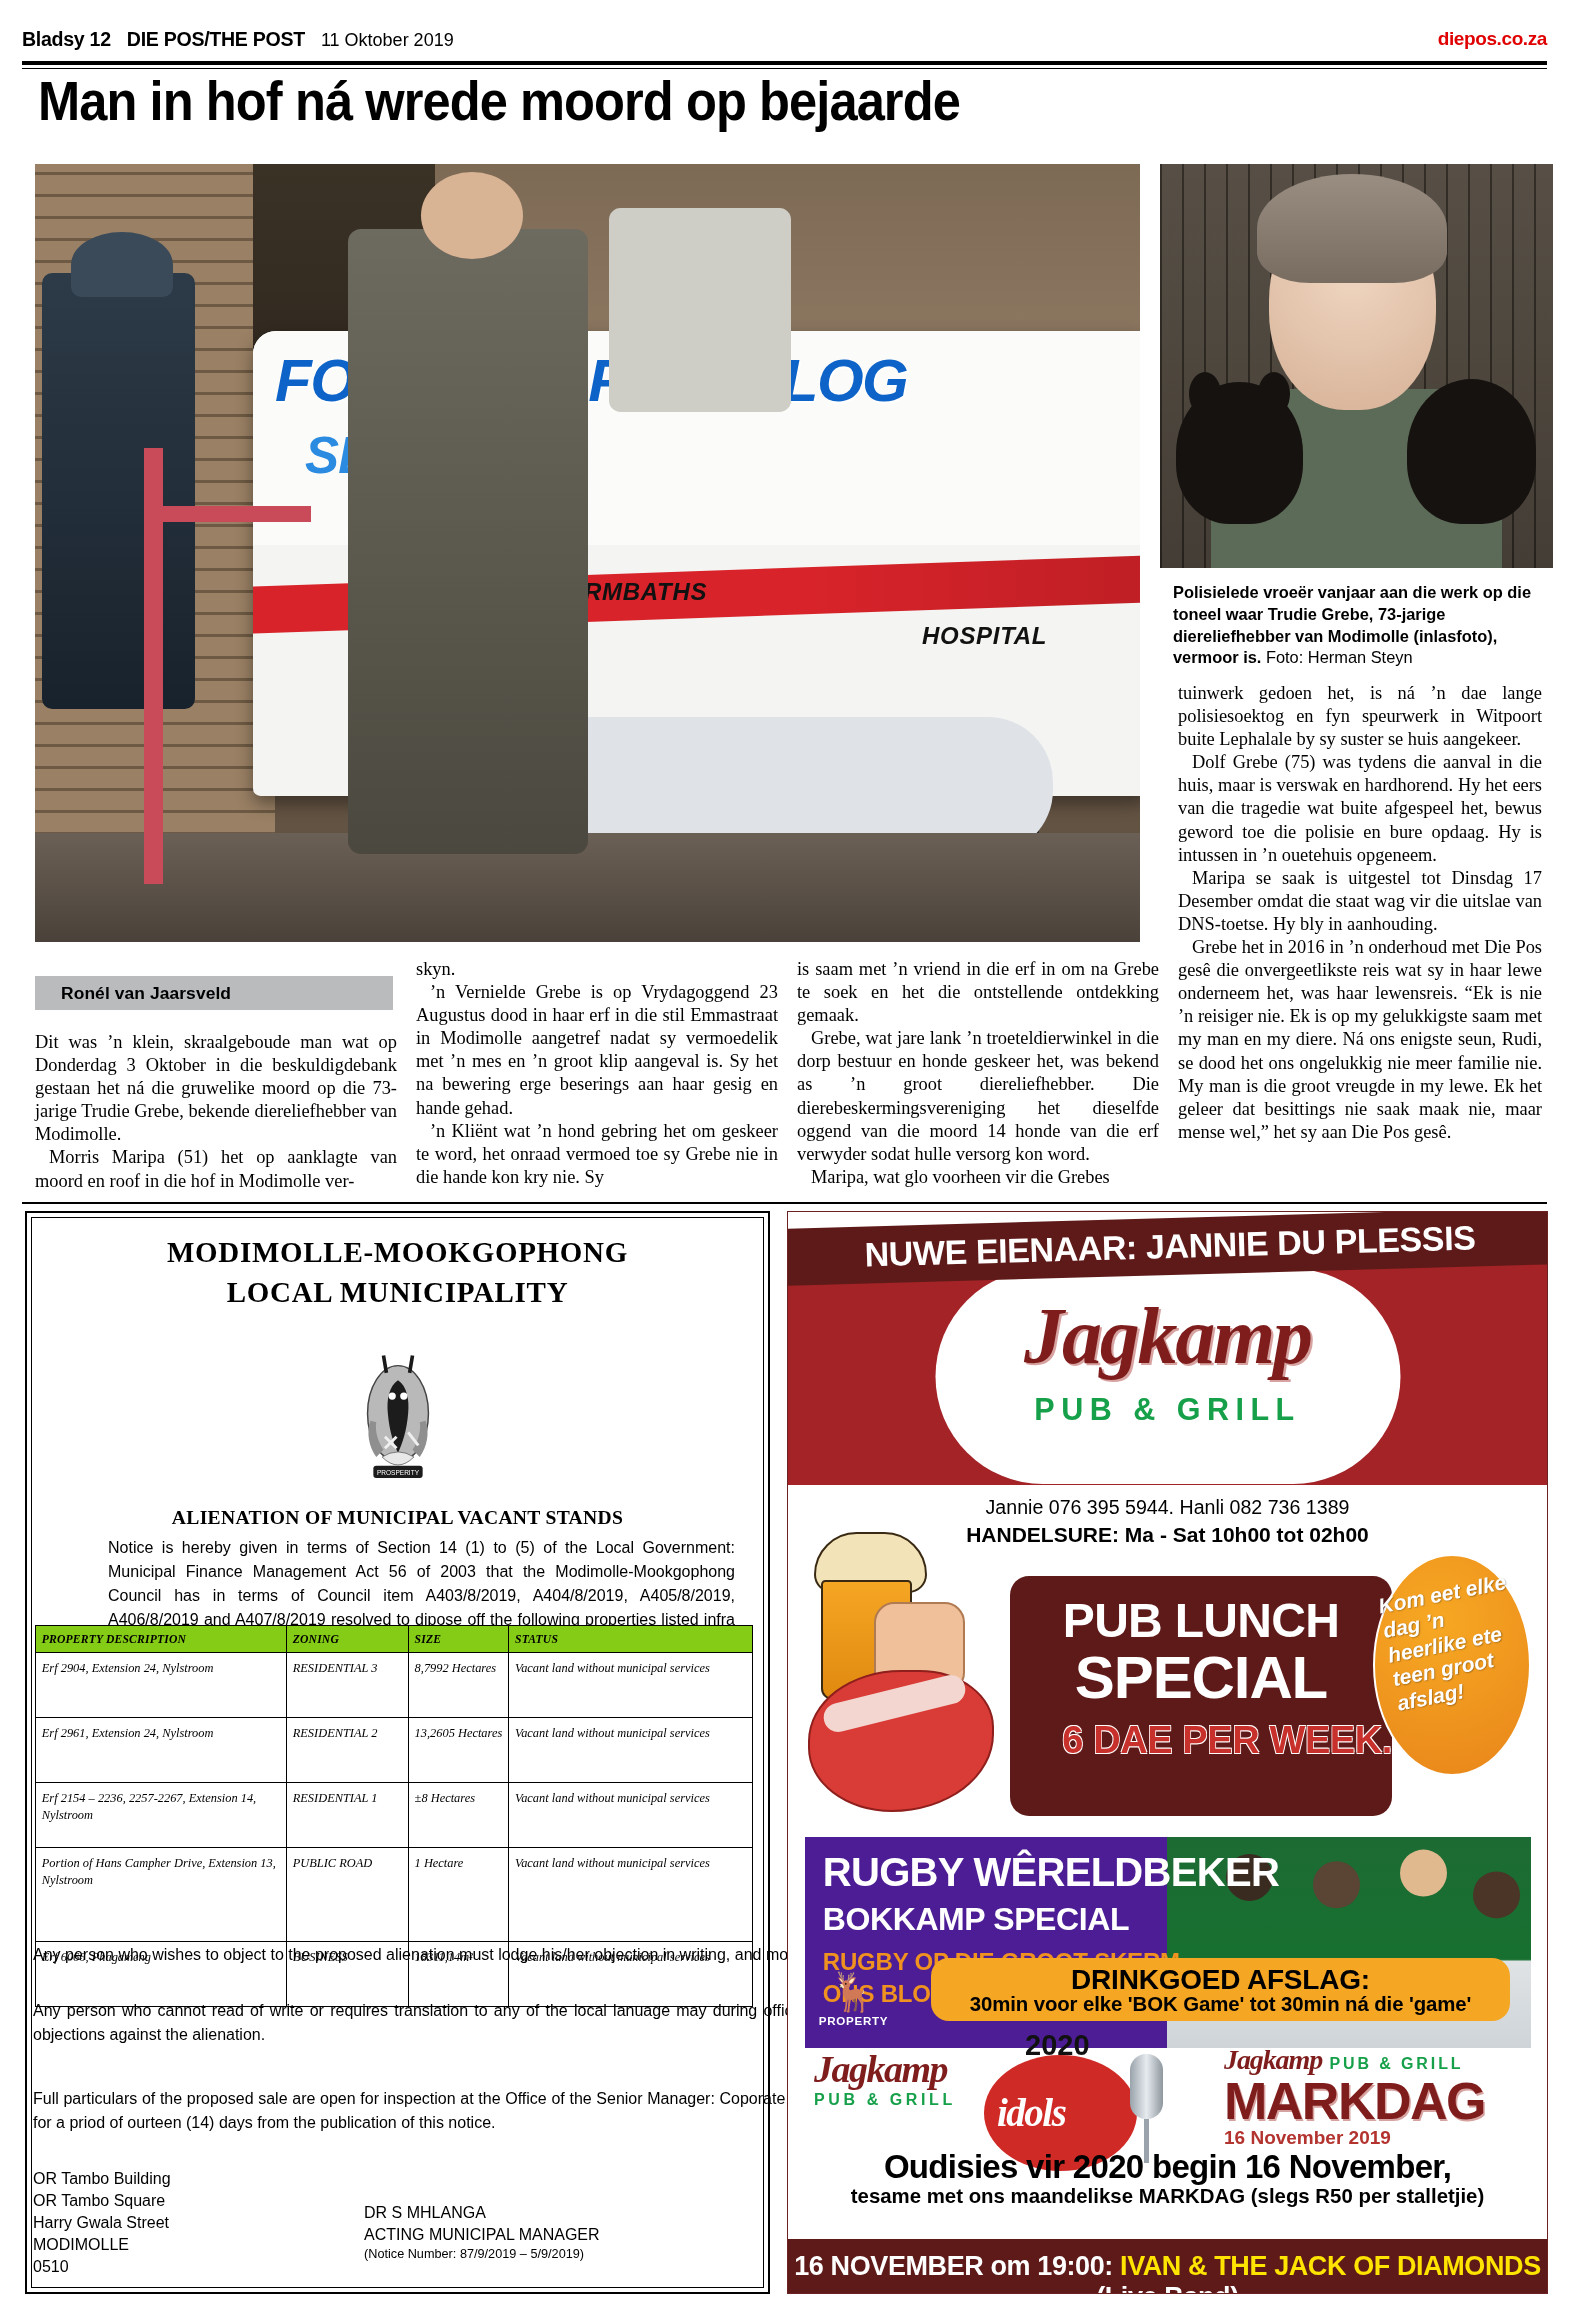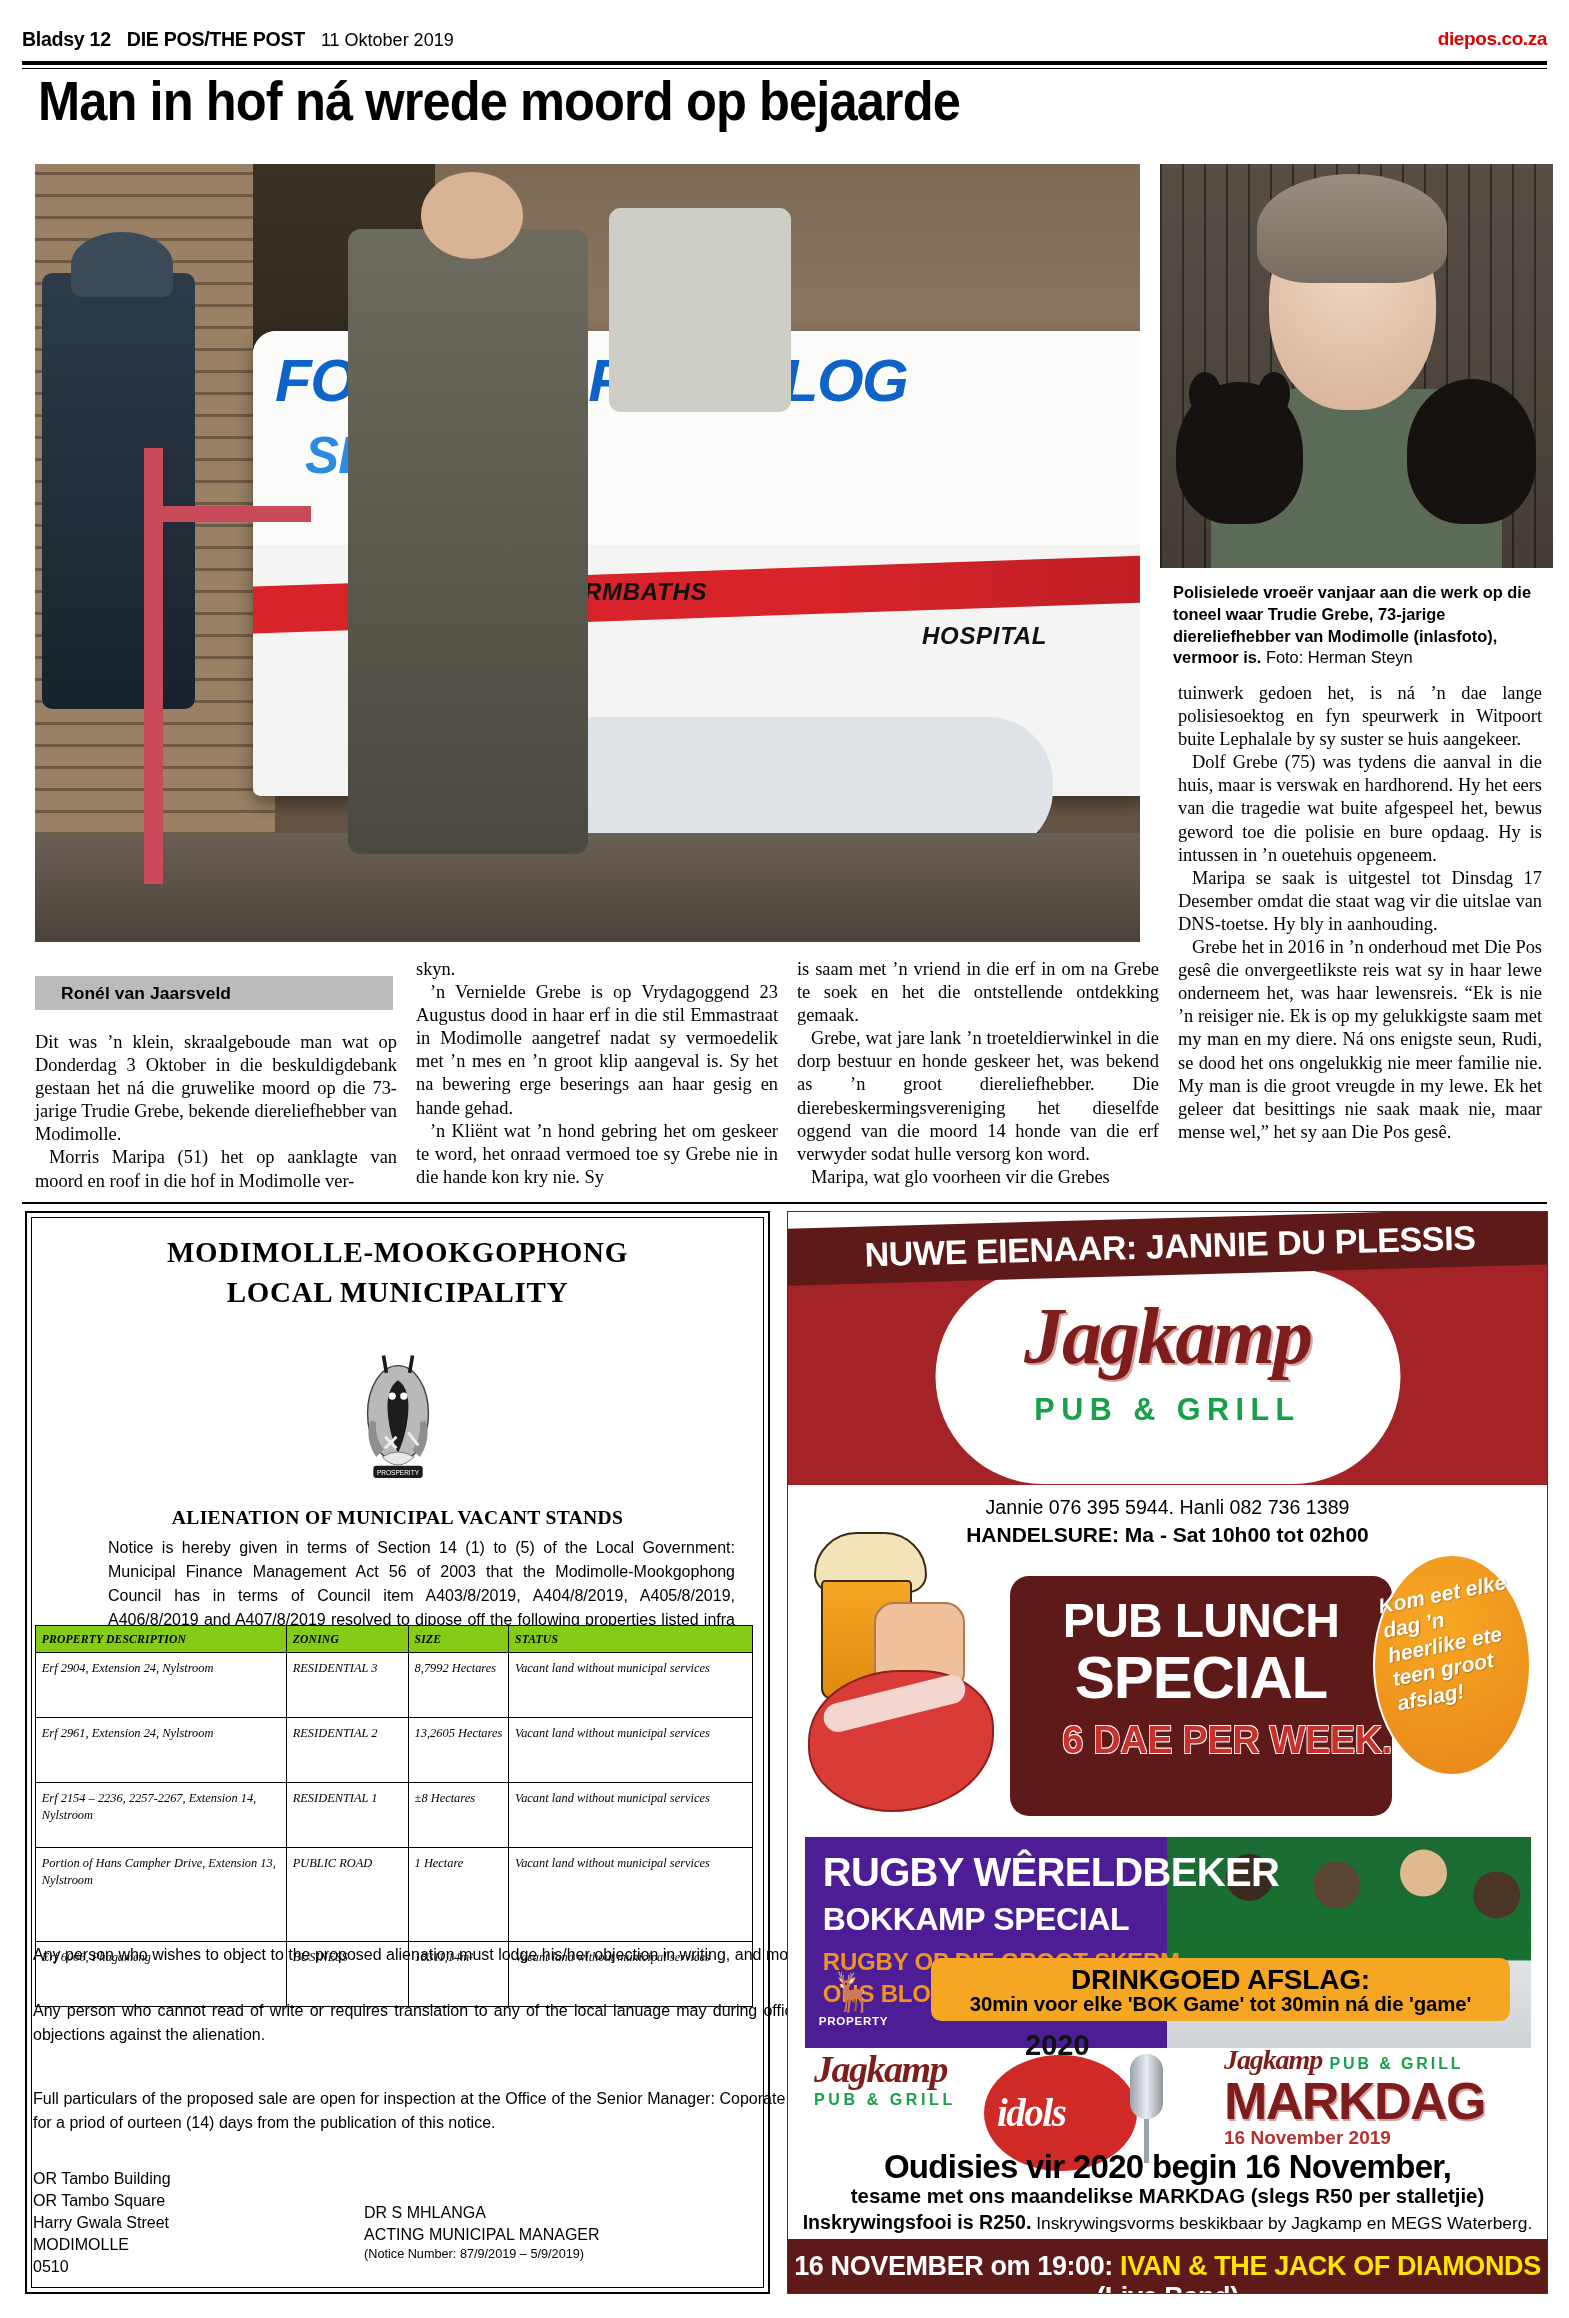--- a/index.html
+++ b/index.html
@@ -156,21 +156,21 @@
   .rugby .rb2{position:absolute;left:17.4px;top:64px;color:#fff;font-weight:bold;font-size:32px;letter-spacing:-0.4px;}
   .rugby .rb3{position:absolute;left:17.4px;top:111px;color:#f0921f;font-weight:bold;font-size:24px;letter-spacing:-0.2px;}
   .rugby .rb4{position:absolute;left:17.4px;top:143px;color:#f0921f;font-weight:bold;font-size:24px;letter-spacing:-0.2px;}
   .players{position:absolute;right:0;top:0;width:364px;height:211px;
     background:linear-gradient(180deg,#1d6b34 0%,#17702f 58%,#dfe3e6 59%,#cfd4d8 100%);}
   .players::before{content:"";position:absolute;left:16%;top:8%;width:47px;height:47px;border-radius:50%;background:#3a2b20;
     box-shadow:87px 7.3px 0 #5a4434, 174px -4.4px 0 #e0b98e, 247px 17.4px 0 #4a3526;}
   .springbok{position:absolute;left:22px;top:758px;width:87px;height:80px;color:#e8b63c;font-size:38px;text-align:center;}
   .springbok .lbl{font-size:11.6px;color:#fff;font-weight:bold;letter-spacing:0.7px;}
 
-  .drink{position:absolute;left:143px;top:746px;width:579px;height:63px;background:#f5a623;border-radius:10px;}
+  .drink{position:absolute;left:143px;top:746px;width:579px;height:63px;background:#f5a623;border-radius:18px;}
   .drink .d1{position:absolute;left:0;right:0;top:5.8px;text-align:center;font-weight:bold;font-size:28px;letter-spacing:-0.2px;}
   .drink .d2{position:absolute;left:0;right:0;top:35px;text-align:center;font-weight:bold;font-size:20.4px;letter-spacing:-0.1px;}
 
   .jk-idols{position:absolute;left:26px;top:835px;width:218px;}
   .jk-idols .nm{font-family:"Liberation Serif",serif;font-style:italic;font-weight:bold;font-size:38px;color:#7e1d1c;letter-spacing:-1.5px;}
   .jk-idols .pg{font-weight:bold;font-size:16px;color:#17a04a;letter-spacing:3.6px;}
   .idols-disc{position:absolute;left:196px;top:843px;width:153px;height:116px;background:#cf2a26;border-radius:50%;}
   .idols-disc .yr{position:absolute;left:41px;top:-26px;font-weight:bold;font-size:29px;color:#111;}
   .idols-disc .wd{position:absolute;left:13px;top:35px;font-family:"Liberation Serif",serif;font-style:italic;
     font-weight:bold;font-size:39px;color:#fff;letter-spacing:-1.5px;}
@@ -432,23 +432,20 @@
       <div class="top">
         <span class="nm">Jagkamp</span>
         <span class="pg">PUB &amp; GRILL</span>
       </div>
       <div class="big">MARKDAG</div>
       <div class="dt">16 November 2019</div>
     </div>
 
     <div class="oud">Oudisies vir 2020 begin 16 November,</div>
     <div class="oud2">tesame met ons maandelikse MARKDAG (slegs R50 per stalletjie)</div>
-    <div class="oud3">
-      <b>Inskrywingsfooi is R250.</b><span> Inskrywingsvorms beskikbaar by Jagkamp en MEGS Waterberg.</span>
-    </div>
     <div class="karaoke">WOENSDAG-AANDE IS KARAOKE-AANDE!!!</div>
 
     <div class="livebar">
       <div class="lb">
         <span>16 NOVEMBER om 19:00: </span><span class="hl">IVAN &amp; THE JACK OF DIAMONDS</span><span> (Live Band)</span>
       </div>
     </div>
   </div>
 
 </div>

